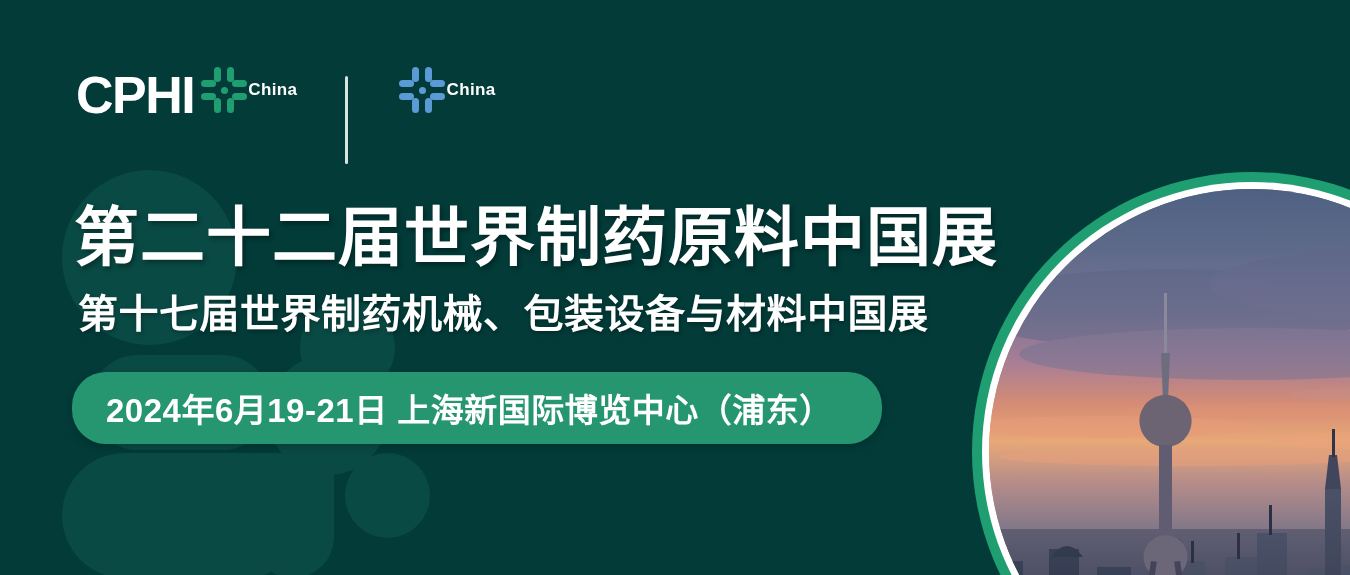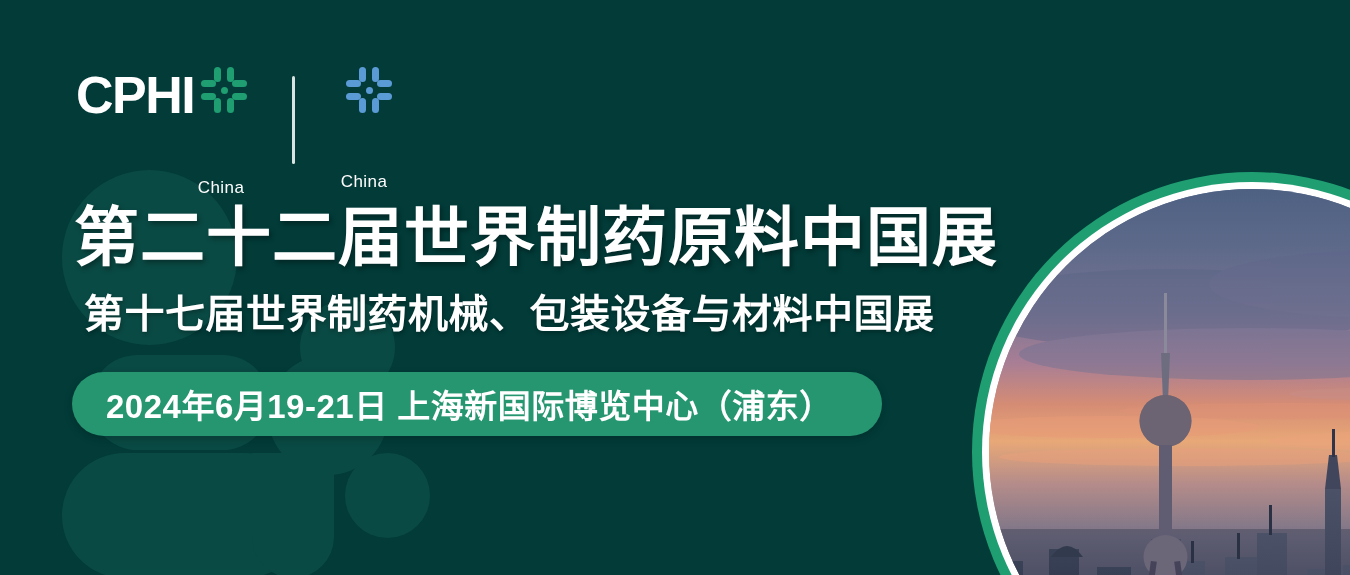--- a/index.html
+++ b/index.html
@@ -22,28 +22,28 @@
   .d1{left:62px; top:170px; width:175px;height:175px;border-radius:88px;}
   .d2{left:90px; top:355px; width:180px;height:95px; border-radius:48px;}
   .d3{left:268px;top:355px; width:120px;height:120px;border-radius:60px;}
   .d4{left:300px;top:300px; width:95px; height:95px; border-radius:48px;}
   .d5{left:62px; top:453px; width:245px;height:125px;border-radius:63px;}
   .d6{left:252px;top:453px; width:82px; height:125px;border-radius:0 0 41px 41px;}
   .d7{left:345px;top:453px; width:85px; height:85px; border-radius:43px;}
 
   
   .logo-row{position:absolute;left:76px;top:70px;height:100px;display:flex;align-items:flex-start;}
-  .logo-block{position:relative;display:flex;flex-direction:column;gap:48px;}
+  .logo-block{position:relative;display:flex;flex-direction:row;}
   .logo-main{display:flex;align-items:flex-start;}
   .wordmark{
     color:#FFFFFF;font-weight:700;font-size:52px;line-height:50px;
     letter-spacing:-1.5px;font-family:"Liberation Sans","DejaVu Sans",sans-serif;
   }
   .sub-china{
-    color:#FFFFFF;font-weight:400;font-size:17px;letter-spacing:.4px;
+    color:#FFFFFF;font-weight:700;font-size:17px;letter-spacing:.4px;
     margin-top:10px;text-align:right;
   }
   .cphi-block .sub-china{padding-right:4px;}
   .pmec-block .sub-china{padding-right:6px;}
 
   
   .mark{position:relative;width:48px;height:48px;margin-left:6px;margin-top:-4px;}
   .mark i{position:absolute;display:block;border-radius:20px;}
   .mark .v{width:7px;height:15px;}
   .mark .h{width:15px;height:7px;}
@@ -71,27 +71,26 @@
     font-family:"Liberation Sans","DejaVu Sans",sans-serif;
     text-shadow:2px 3px 5px rgba(0,0,0,.35);
     white-space:nowrap;
   }
   .subhead{
     position:absolute;left:78px;top:291px;
     color:#FFFFFF;font-weight:700;
     font-size:40px;line-height:46px;letter-spacing:.5px;
     text-shadow:1px 2px 4px rgba(0,0,0,.3);
     white-space:nowrap;
-    margin-left:6px;
   }
 
   
   .pill{
     position:absolute;left:72px;top:372px;
-    height:64px;min-width:810px;
+    height:72px;min-width:810px;
     background:#269671;border-radius:34px;
     display:flex;align-items:center;
     padding:0 34px;box-sizing:border-box;
     box-shadow:0 3px 8px rgba(0,0,0,.18);
   }
   .pill-text{
     color:#FFFFFF;font-weight:700;font-size:33px;letter-spacing:.5px;
     white-space:nowrap;
     font-family:"Liberation Sans","DejaVu Sans",sans-serif;
   }

